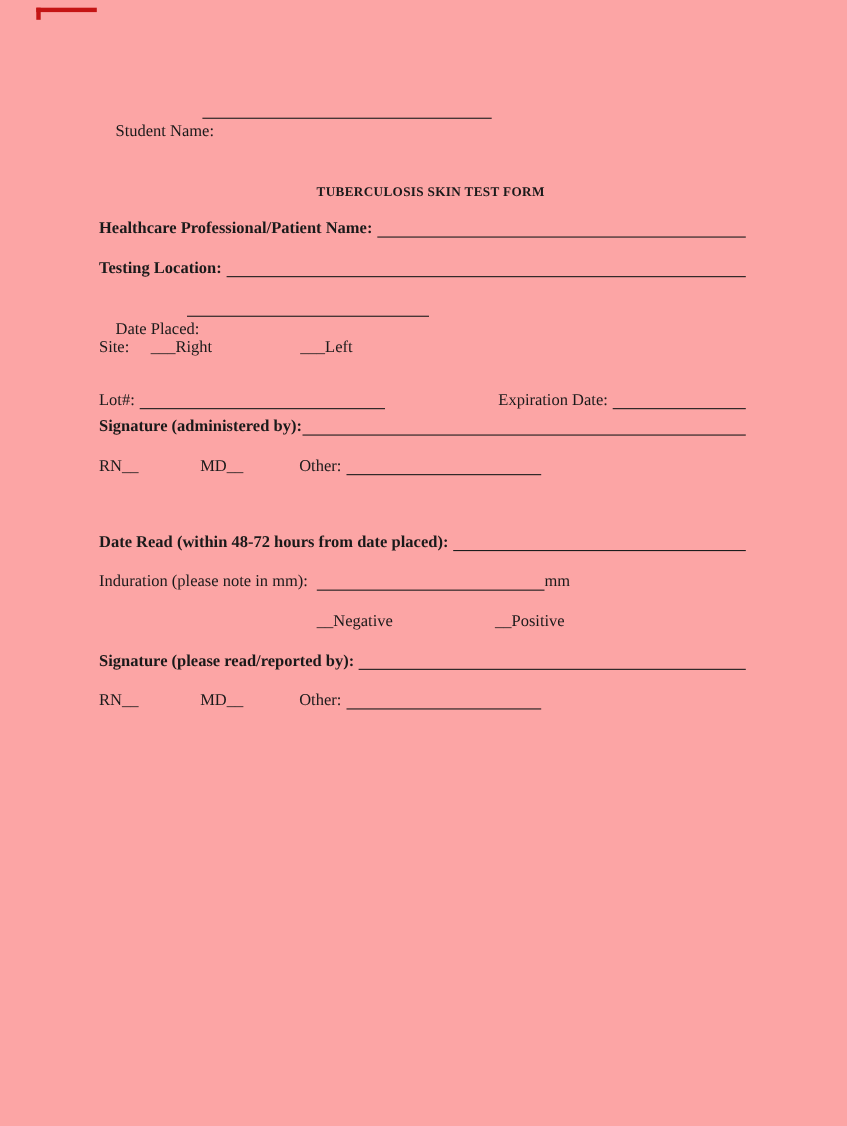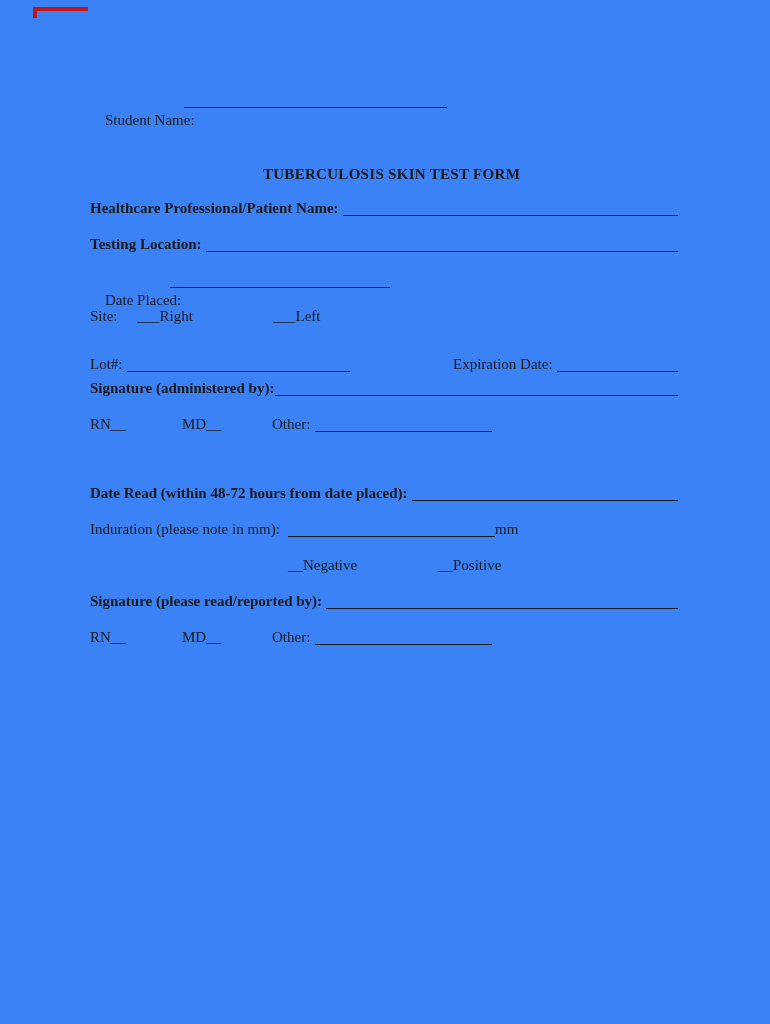--- a/index.html
+++ b/index.html
@@ -1,35 +1,35 @@
 <!DOCTYPE html>
 <html><head>
 <meta charset="utf-8">
 <style>
   html,body{margin:0;padding:0;background:#ffffff;}
   .page{
     position:relative;
     width:770px;height:1024px;
-    background:#3b82f6;
+    background:#fca5a5;
     font-family:"Liberation Serif","DejaVu Serif",serif;
     color:#1a1a1a;
     overflow:hidden;
   }
   .row{
     position:absolute;left:90px;width:588px;height:20px;
     font-size:15px;line-height:20px;white-space:pre;
   }
   .frow{display:flex;align-items:flex-start;font-weight:bold;}
   .lbl{white-space:pre;}
   .fill{flex:1;border-bottom:1.5px solid #1c1c1c;height:17px;margin-left:4px;}
   .fill.nogap{margin-left:1px;}
   .abs{position:absolute;top:0;}
   .bl{border-bottom:1.5px solid #1c1c1c;height:17px;}
   .title-row{text-align:center;height:22px;}
-  .title{font-weight:bold;font-size:15px;letter-spacing:0.3px;}
+  .title{font-weight:bold;font-size:12px;letter-spacing:0.3px;}
   .mark{position:absolute;background:#c41414;}
   .mark-h{left:33px;top:7px;width:55px;height:4px;}
   .mark-v{left:33px;top:7px;width:4px;height:11px;}
 </style>
 </head>
 <body>
 
 <div class="page">
 
   <div class="mark mark-h"></div>
@@ -90,21 +90,21 @@
   </div>
 
   <div class="row" style="top:519px">
     <span class="abs" style="left:0">Induration (please note in mm):</span>
     <span class="abs bl" style="left:198px;width:207px;"></span>
     <span class="abs" style="left:405px">mm</span>
   </div>
 
   <div class="row" style="top:555px">
     <span class="abs" style="left:198px">__Negative</span>
-    <span class="abs" style="left:348px">__Positive</span>
+    <span class="abs" style="left:360px">__Positive</span>
   </div>
 
   <div class="row frow" style="top:591px">
     <span class="lbl">Signature (please read/reported by):</span>
     <span class="fill"></span>
   </div>
 
   <div class="row" style="top:627px">
     <span class="abs" style="left:0">RN__</span>
     <span class="abs" style="left:92px">MD__</span>

